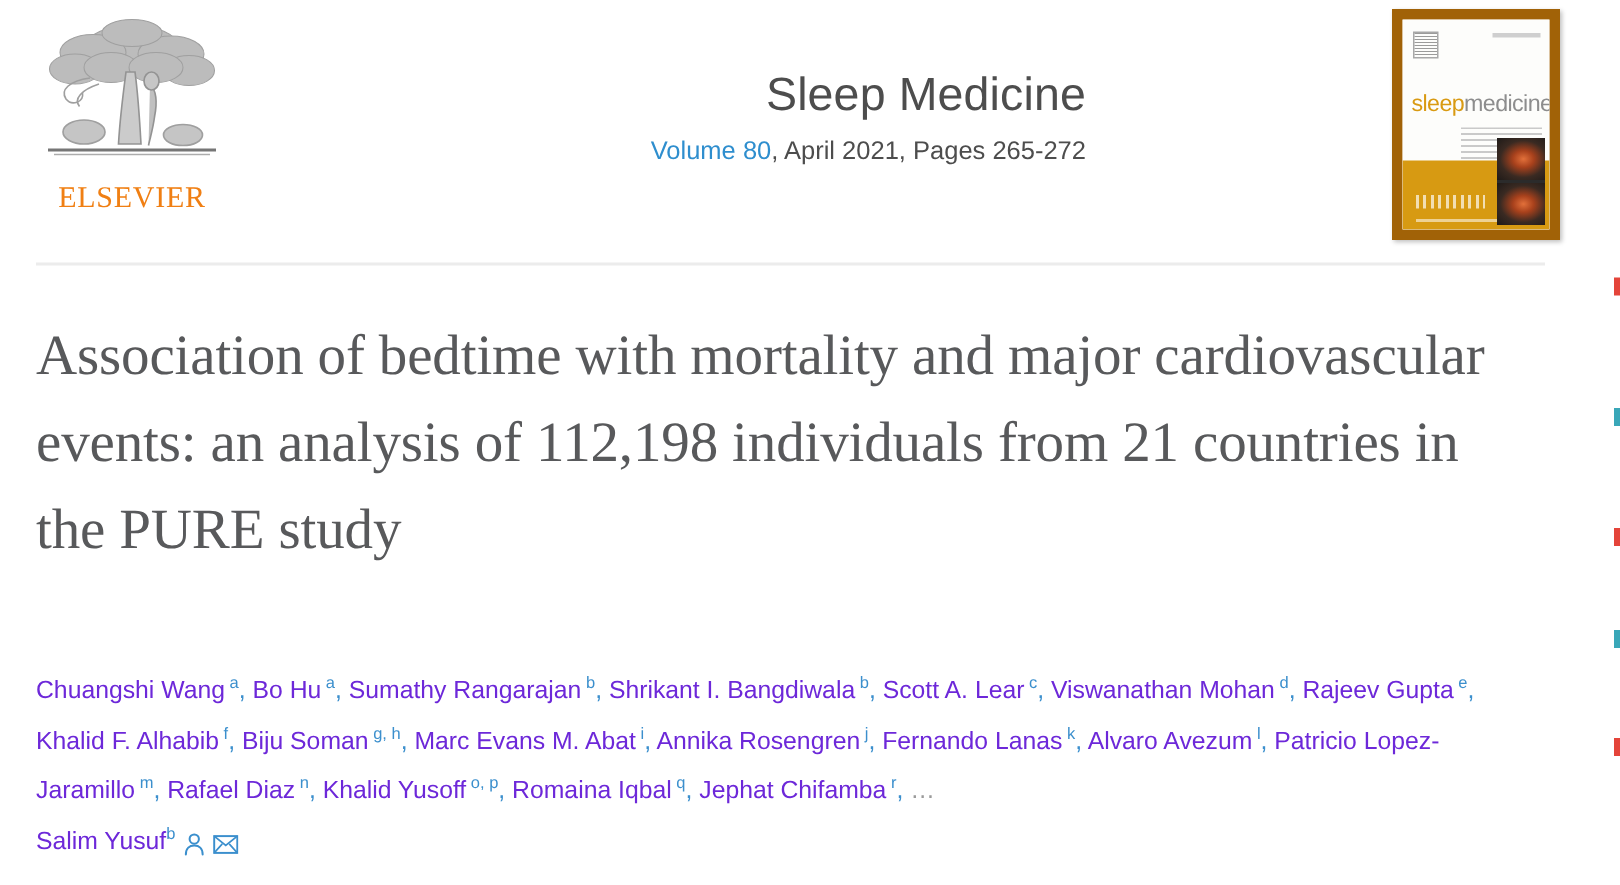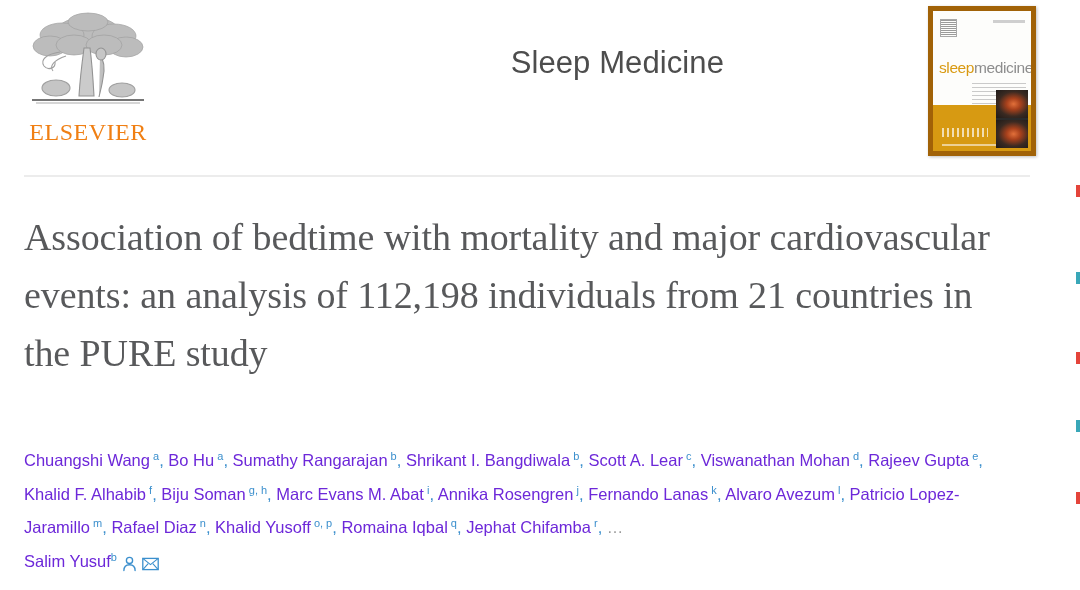--- a/index.html
+++ b/index.html
@@ -39,21 +39,21 @@
     width: 132px;
     height: 140px;
   }
   .tree-wrap {
     width: 132px;
     height: 112px;
     display: block;
   }
   .elsevier-word {
     font-family: "Liberation Serif", "DejaVu Serif", serif;
-    font-size: 24px;
+    font-size: 20px;
     letter-spacing: 0.5px;
     color: #f07f13;
     text-align: center;
     line-height: 26px;
     margin-top: -1px;
     font-weight: 400;
   }
 
   
   .journal-block {
@@ -84,21 +84,21 @@
   }
 
   
   .cover {
     position: absolute;
     left: 928px;
     top: 6px;
     width: 98px;
     height: 140px;
     background: #ffffff;
-    border: 5px solid #a16207;
+    border: 7px solid #a16207;
     box-shadow: 1px 1px 3px rgba(0,0,0,0.25);
     overflow: hidden;
   }
   .cover-inner {
     position: relative;
     width: 100%;
     height: 100%;
     background: #fdfdfb;
   }
   .cover-elsevier-mark {
@@ -316,20 +316,23 @@
 
           <path d="M10 92 L122 92" stroke="#6f6f6f" stroke-width="2"></path>
           <path d="M14 95 L118 95" stroke="#a8a8a8" stroke-width="1"></path>
         </g>
       </svg>
       <div class="elsevier-word">ELSEVIER</div>
     </div>
 
     <div class="journal-block">
       <div class="journal-title">Sleep Medicine</div>
+      <div class="journal-meta">
+        <span class="volume-link">Volume 80</span><span>, April 2021, Pages 265-272</span>
+      </div>
     </div>
 
     <div class="cover">
       <div class="cover-inner">
         <div class="cover-elsevier-mark"></div>
         <div class="cover-topright"></div>
         <div class="cover-wordmark"><span class="w1">sleep</span><span class="w2">medicine</span></div>
         <div class="cover-toc"></div>
         <div class="cover-band">
           <div class="cover-band-logos"></div>

